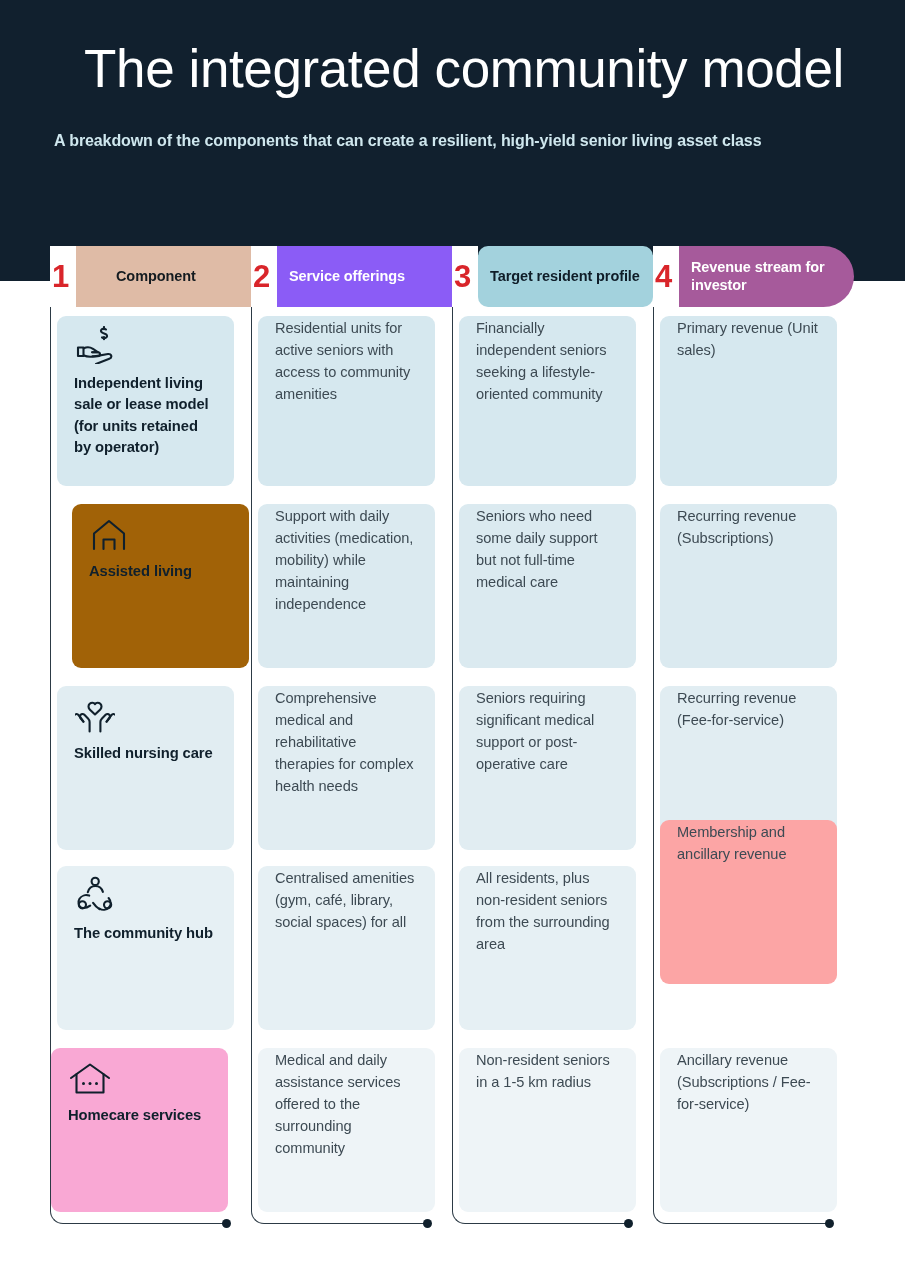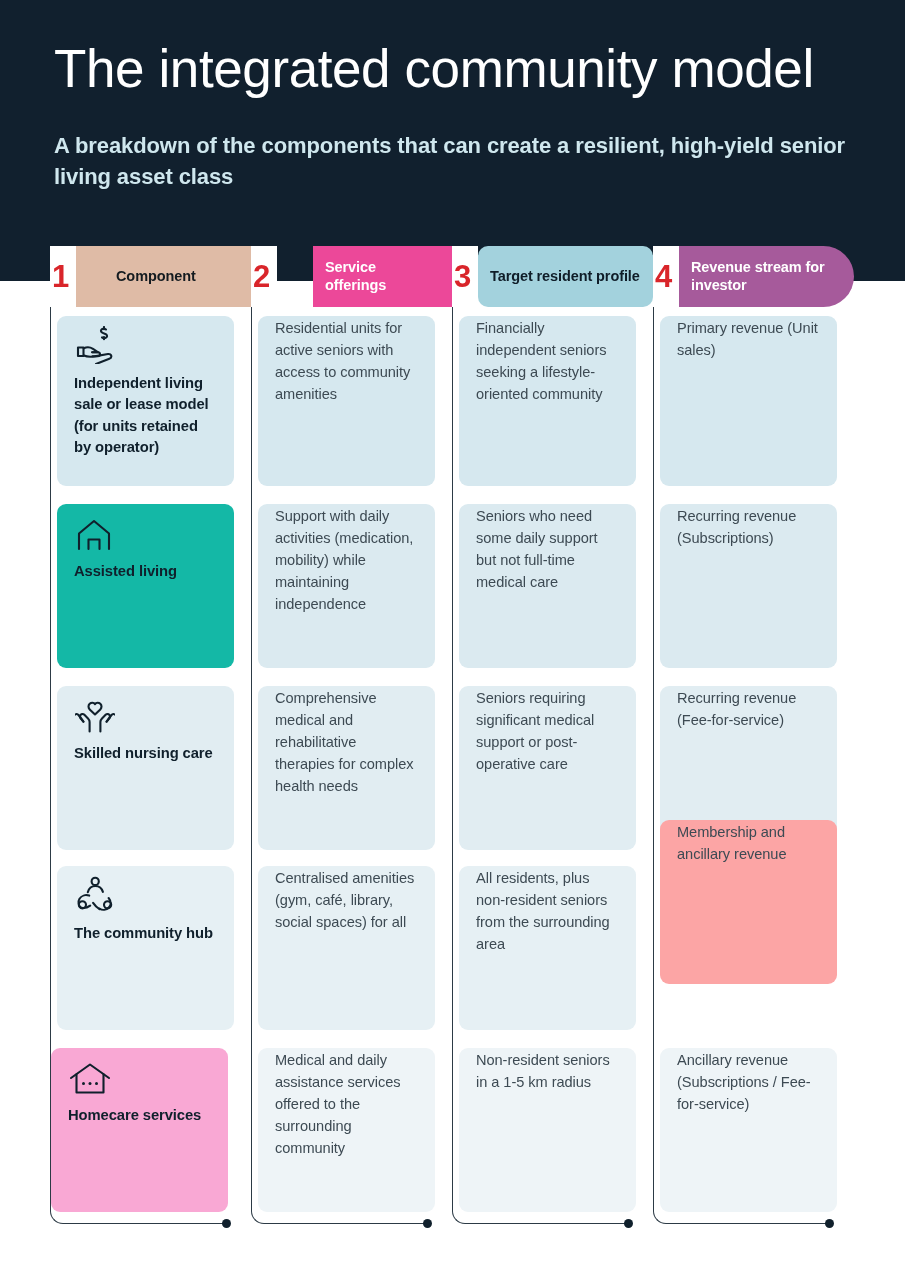--- a/index.html
+++ b/index.html
@@ -28,27 +28,28 @@
     position: absolute;
     left: 54px;
     top: 40px;
     width: 820px;
     font-size: 53px;
     line-height: 1.08;
     font-weight: 300;
     letter-spacing: -0.4px;
     color: #ffffff;
     white-space: nowrap;
+    text-align: center;
   }
   .hero-sub {
     position: absolute;
     left: 54px;
     top: 130px;
     width: 820px;
-    font-size: 22px;
+    font-size: 16px;
     line-height: 1.42;
     font-weight: 700;
     color: #cfe7ee;
     letter-spacing: -0.1px;
   }
 
   
   .table {
     position: absolute;
     left: 0; top: 0;
@@ -98,21 +99,21 @@
     flex: 1;
     display: flex;
     align-items: center;
     padding: 0 12px;
     font-size: 14.5px;
     font-weight: 700;
     line-height: 1.22;
     letter-spacing: -0.1px;
   }
   .hdr-1 .hdr-label { background: #dfbba6; color: #141b20; padding-left: 40px; }
-  .hdr-2 .hdr-label { background: #ec4899; color: #ffffff; margin-left: 36px; }
+  .hdr-2 .hdr-label { background: #8b5cf6; color: #ffffff; }
   .hdr-3 .hdr-label { background: #a3d2dd; color: #0f1d28; border-radius: 10px; }
   .hdr-4 .hdr-label {
     background: #a65a9b; color: #ffffff;
     border-top-right-radius: 31px;
     border-bottom-right-radius: 31px;
   }
 
   
   .cell {
     position: absolute;
@@ -198,21 +199,21 @@
     <div class="cell" style="left:258px;top:316px;height:170px;background:#d6e8ef">
       <div class="body">Residential units for active seniors with access to community amenities</div>
     </div>
     <div class="cell" style="left:459px;top:316px;height:170px;background:#d6e8ef">
       <div class="body">Financially independent seniors seeking a lifestyle-oriented community</div>
     </div>
     <div class="cell" style="left:660px;top:316px;height:170px;background:#d6e8ef">
       <div class="body">Primary revenue (Unit sales)</div>
     </div>
 
-    <div class="cell" style="left:57px;top:504px;height:164px;background:#14b8a6">
+    <div class="cell" style="left:72px;top:504px;height:164px;background:#a16207">
       <div class="icon-wrap">
         <svg width="38" height="34" viewBox="0 0 38 34" fill="none" stroke="#10202c" stroke-width="2.1" stroke-linecap="round" stroke-linejoin="round">
           <path d="M4 31V15.5L19 3l15 12.5V31"></path>
           <path d="M13.5 31v-9.5h11V31"></path>
         </svg>
       </div>
       <div class="name">Assisted living</div>
     </div>
     <div class="cell" style="left:459px;top:504px;height:164px;background:#dbeaf0">
       <div class="body">Seniors who need some daily support but not full-time medical care</div>

